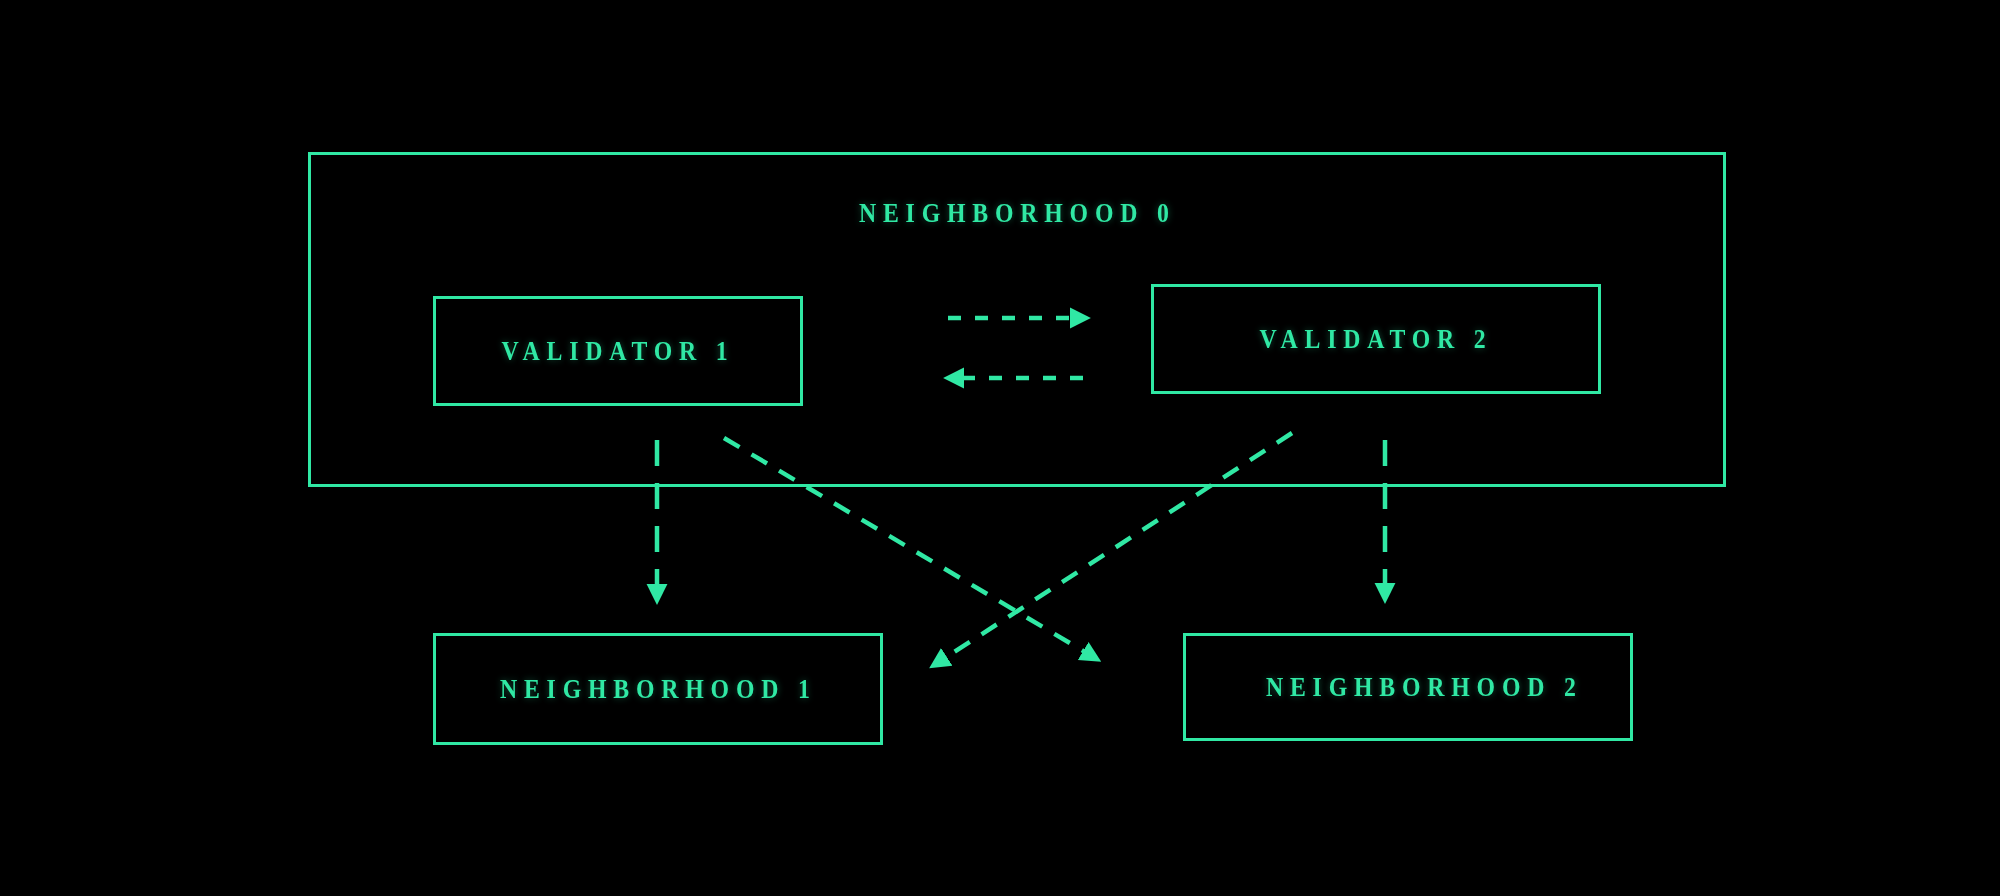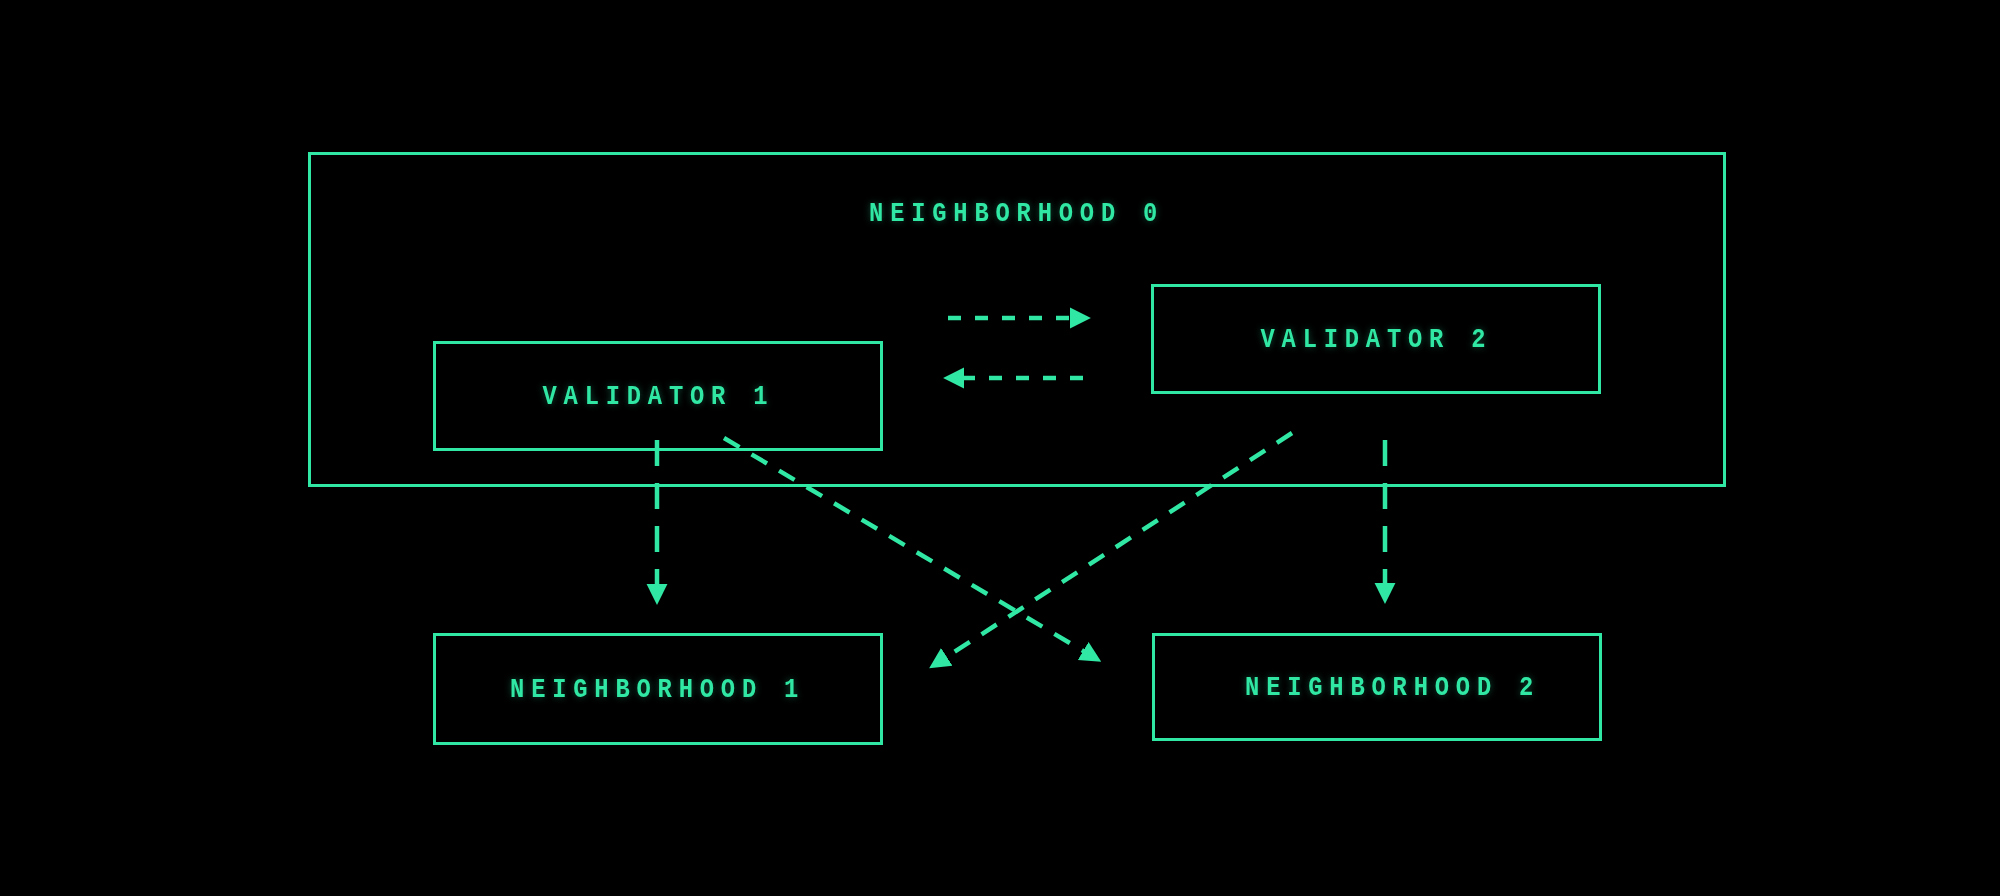--- a/index.html
+++ b/index.html
@@ -9,21 +9,21 @@
   * { margin: 0; padding: 0; box-sizing: border-box; }
   html, body {
     background: var(--bg);
   }
   .stage {
     position: relative;
     width: 2000px;
     height: 896px;
     background: var(--bg);
     overflow: hidden;
-    font-family: Liberation Mono, monospace;
+    font-family: Liberation Serif, serif;
   }
   .diagram-label {
     color: var(--accent);
     font-weight: 700;
     font-size: 28px;
     letter-spacing: 8px;
     text-transform: uppercase;
     white-space: nowrap;
     transform: scaleX(0.85);
     transform-origin: center center;
@@ -47,24 +47,24 @@
     align-items: center;
     justify-content: center;
   }
   .node-box {
     position: absolute;
     border: 3px solid var(--accent);
     display: flex;
     align-items: center;
     justify-content: center;
   }
-  .node-validator-1   { left: 433px;  top: 296px; width: 450px; height: 110px; margin-top: 45px; }
+  .node-validator-1   { left: 433px;  top: 296px; width: 370px; height: 110px; }
   .node-validator-2   { left: 1151px; top: 284px; width: 450px; height: 110px; }
   .node-neighborhood-1{ left: 433px;  top: 633px; width: 450px; height: 112px; }
-  .node-neighborhood-2{ left: 1152px; top: 633px; width: 450px; height: 108px; padding-left: 32px; }
+  .node-neighborhood-2{ left: 1183px; top: 633px; width: 450px; height: 108px; padding-left: 32px; }
   .edges-layer {
     position: absolute;
     left: 0; top: 0;
     width: 2000px;
     height: 896px;
     pointer-events: none;
   }
   .edge {
     stroke: var(--accent);
     fill: none;

